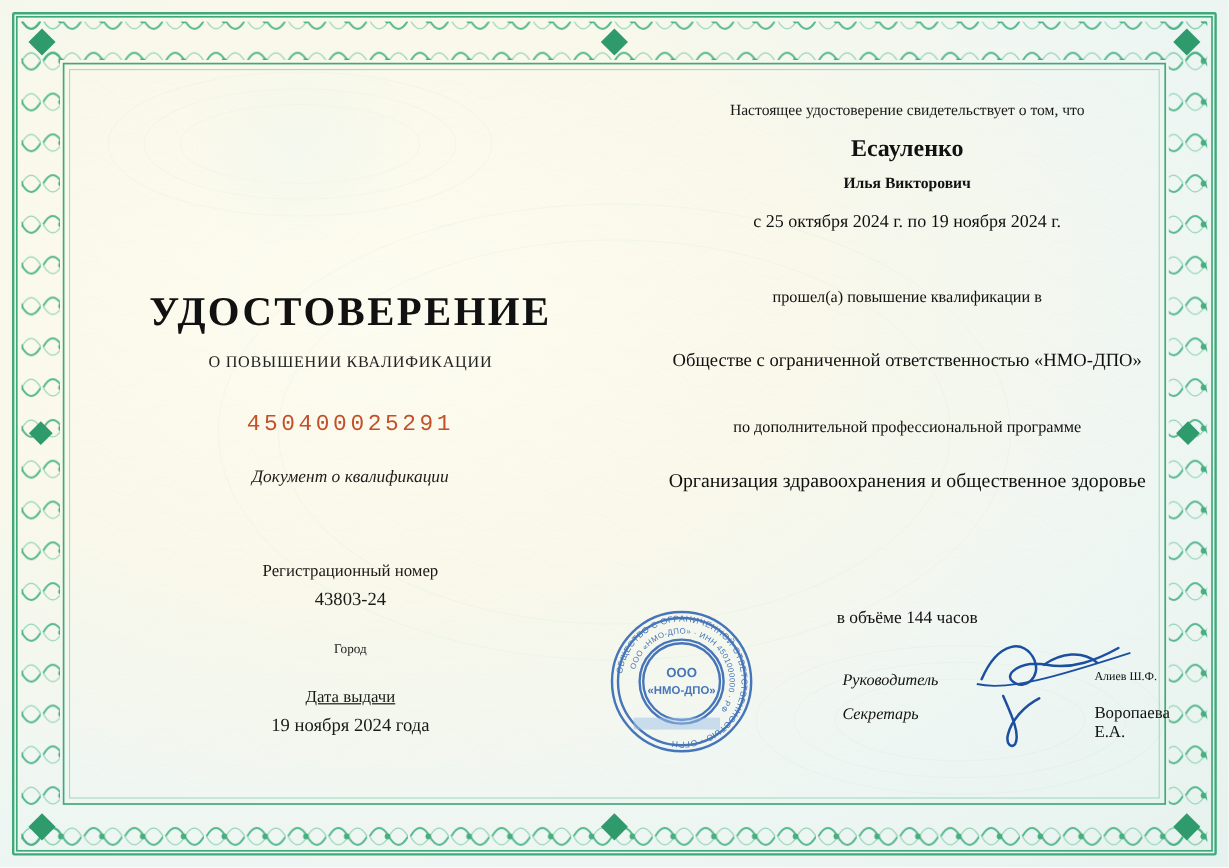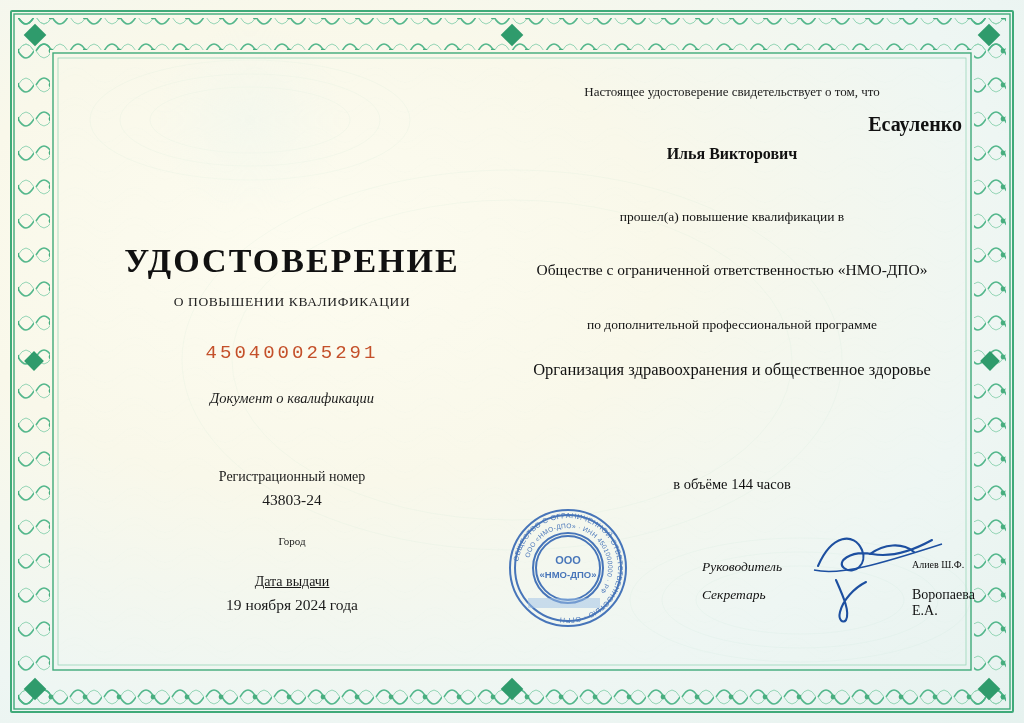--- a/index.html
+++ b/index.html
@@ -92,36 +92,35 @@
   }
   .reg-label { font-size: 14px; }
   .reg-value { font-size: 15.5px; margin-top: 6px; }
   .city-label { margin-top: 26px; font-size: 11px; }
   .city-value { font-size: 15.5px; margin-top: 6px; }
   .date-label { margin-top: 26px; font-size: 14px; text-decoration: underline; }
   .date-value { font-size: 15.5px; margin-top: 6px; }
 
   .right-col {
     position: absolute;
-    left: 440px;
+    left: 464px;
     top: 22px;
     width: 460px;
     text-align: center;
     color: #111;
   }
   .r-small { font-size: 13px; color: #1a1a1a; }
   .r-name {
     margin-top: 13px;
     font-size: 20px;
     font-weight: bold;
-    text-align: right;
   }
   .r-patronymic {
     margin-top: 9px;
-    font-size: 16px;
+    font-size: 13px;
     font-weight: bold;
   }
   .r-period {
     margin-top: 16px;
     font-size: 15px;
   }
   .r-passed {
     margin-top: 46px;
     font-size: 13.5px;
   }
@@ -263,20 +262,21 @@
 
         <div class="date-label">Дата выдачи</div>
         <div class="date-value">19 ноября 2024 года</div>
       </div>
     </div>
 
     <div class="right-col">
       <div class="r-small">Настоящее удостоверение свидетельствует о том, что</div>
       <div class="r-name">Есауленко</div>
       <div class="r-patronymic">Илья Викторович</div>
+      <div class="r-period">с 25 октября 2024 г. по 19 ноября 2024 г.</div>
       <div class="r-passed">прошел(а) повышение квалификации в</div>
       <div class="r-org">Обществе с ограниченной ответственностью «НМО-ДПО»</div>
       <div class="r-prog-label">по дополнительной профессиональной программе</div>
       <div class="r-prog-name">Организация здравоохранения и общественное здоровье</div>
       <div class="r-hours">в объёме 144 часов</div>
     </div>
 
     <svg class="stamp" viewBox="0 0 132 132">
       <defs>
         <path id="ringpath" d="M66,66 m-50,0 a50,50 0 1,1 100,0 a50,50 0 1,1 -100,0"></path>

